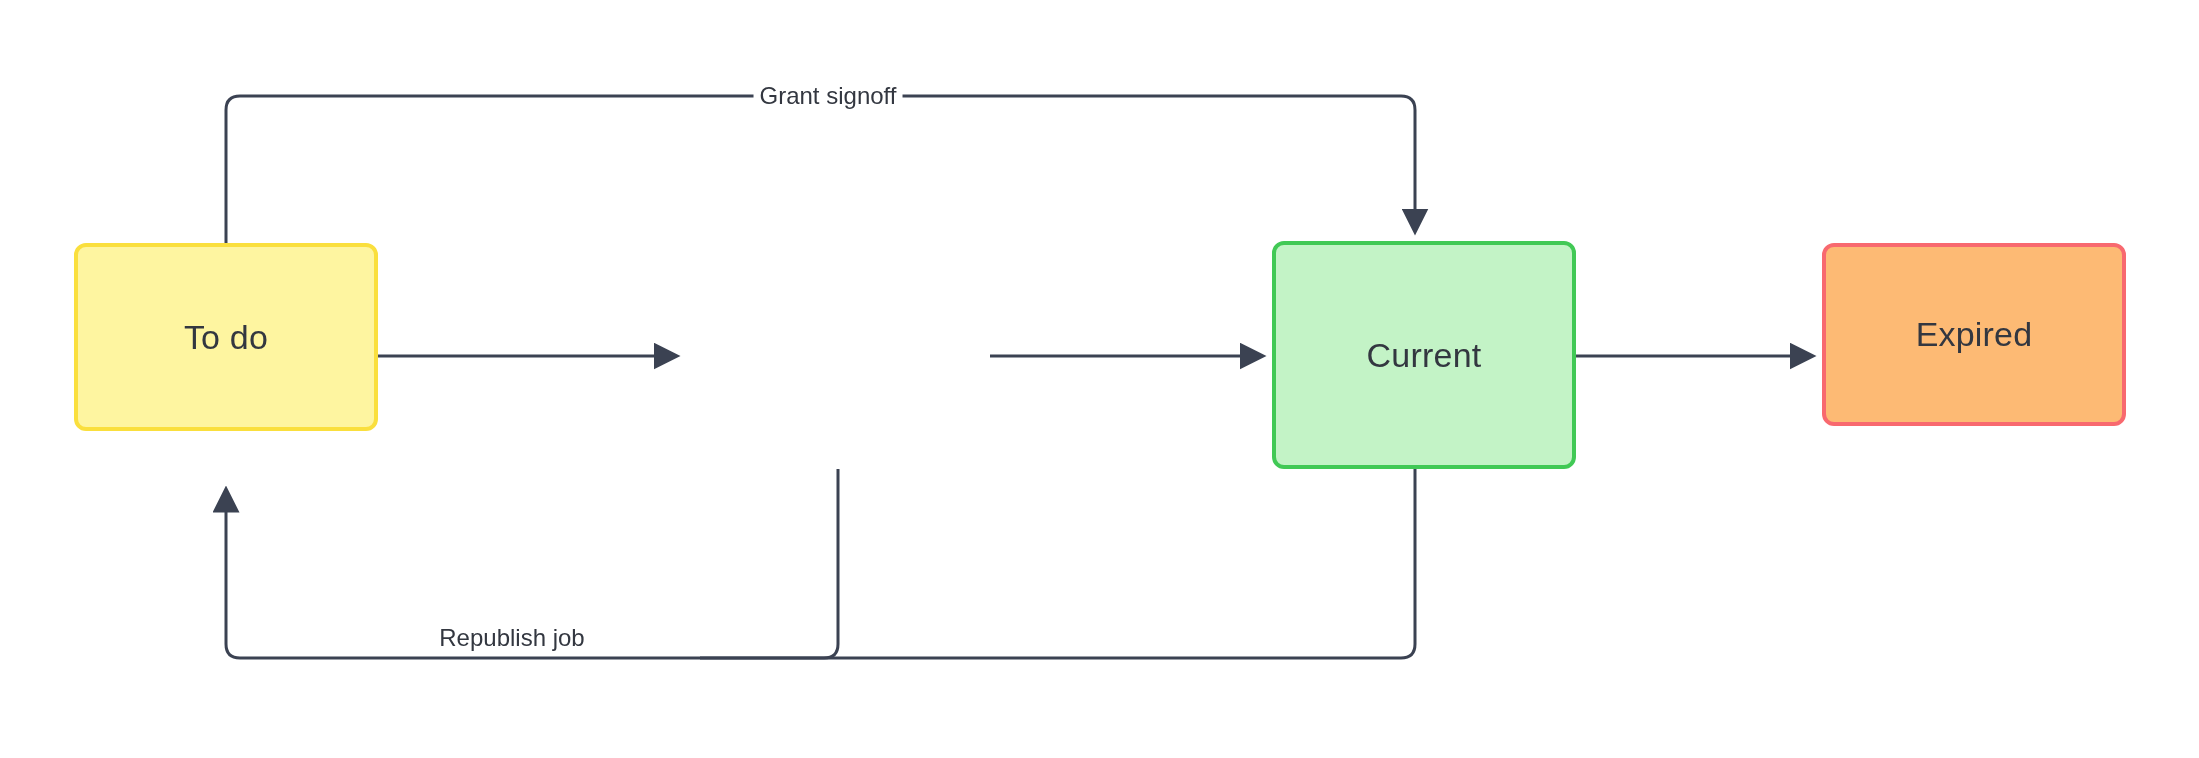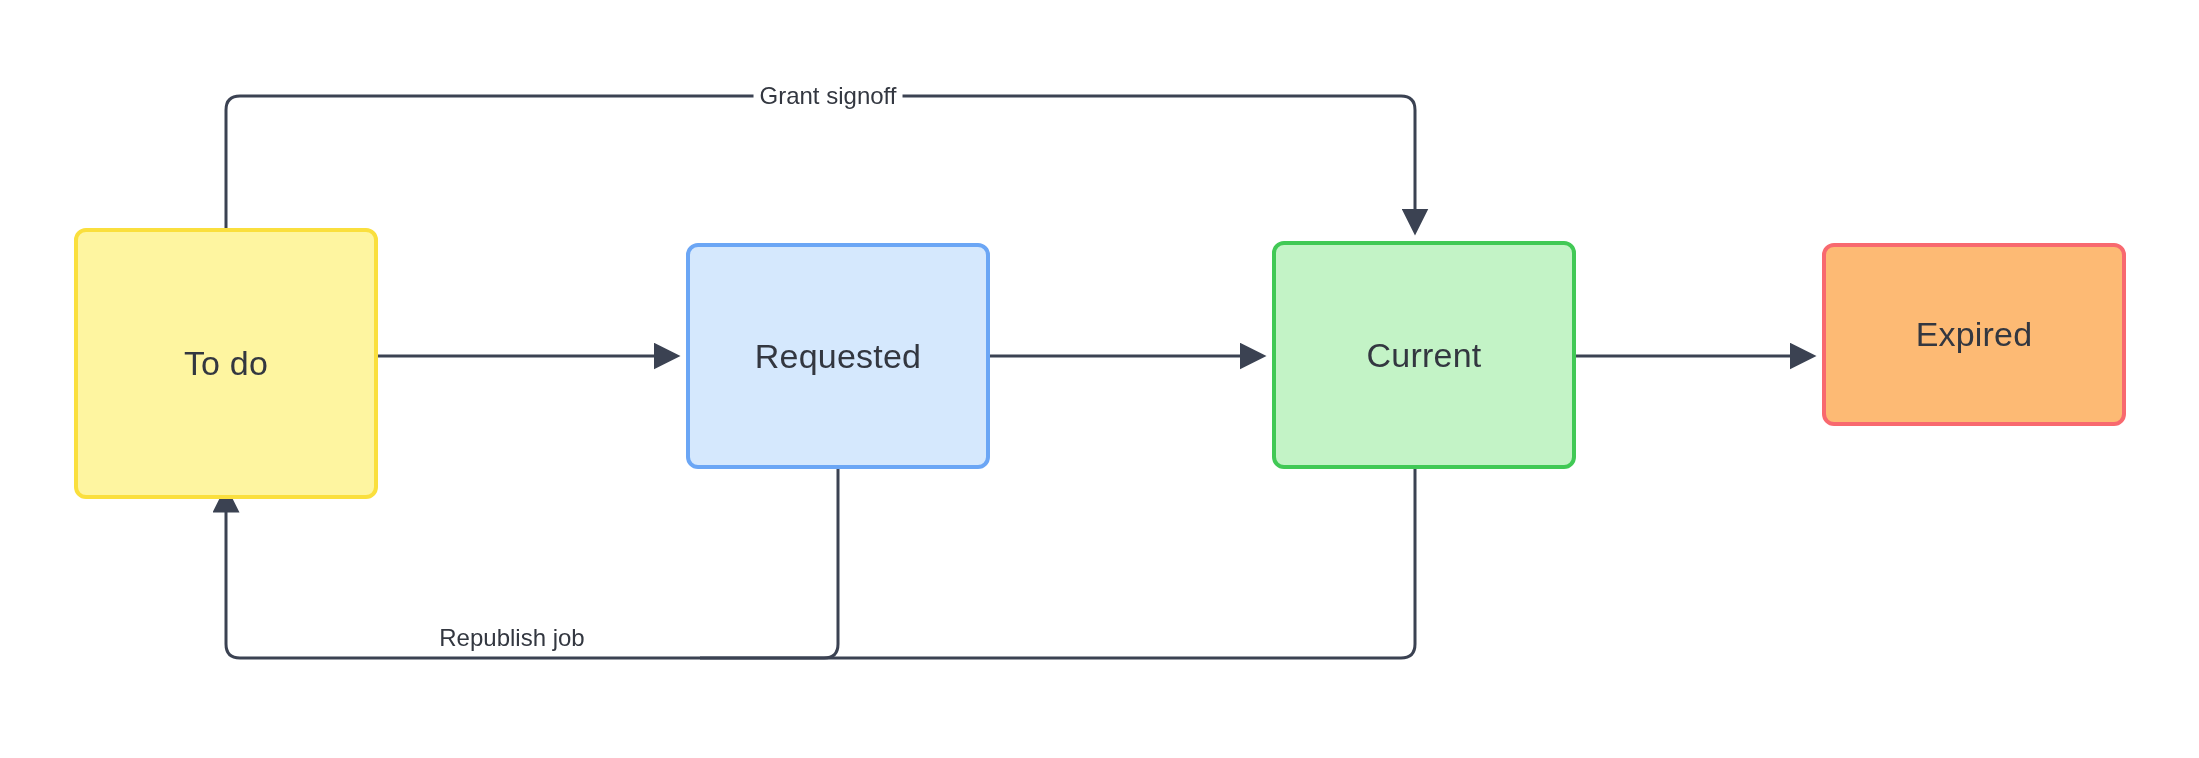--- a/index.html
+++ b/index.html
@@ -79,27 +79,24 @@
 
     <g>
       <path d="M 1415 469 L 1415 644 Q 1415 658 1401 658 L 240 658 Q 226 658 226 644 L 226 490" fill="none" stroke="#3b4252" stroke-width="3" marker-end="url(#arrow-head)"></path>
     </g>
 
     <g>
       <path d="M 838 469 L 838 644 Q 838 658 824 658 L 700 658" fill="none" stroke="#3b4252" stroke-width="3"></path>
     </g>
   </svg>
 
-  <div class="node" style="left:74px; top:228px; width:304px; height:271px; background:#fef5a0; border-color:#fadf3d;">
+  <div class="node" style="left:74px; top:243px; width:304px; height:188px; background:#fef5a0; border-color:#fadf3d;">
     <span class="node-label">To do</span>
   </div>
 
-  <div class="node" style="left:686px; top:243px; width:304px; height:226px; background:#d5e8fd; border-color:#6ba6f5;">
-    <span class="node-label">Requested</span>
-  </div>
 
   <div class="node" style="left:1272px; top:241px; width:304px; height:228px; background:#c3f3c6; border-color:#41c955;">
     <span class="node-label">Current</span>
   </div>
 
   <div class="node" style="left:1822px; top:243px; width:304px; height:183px; background:#fdba74; border-color:#f8696f;">
     <span class="node-label">Expired</span>
   </div>
 
   <div class="edge-label" style="left:828px; top:96px;">Grant signoff</div>

